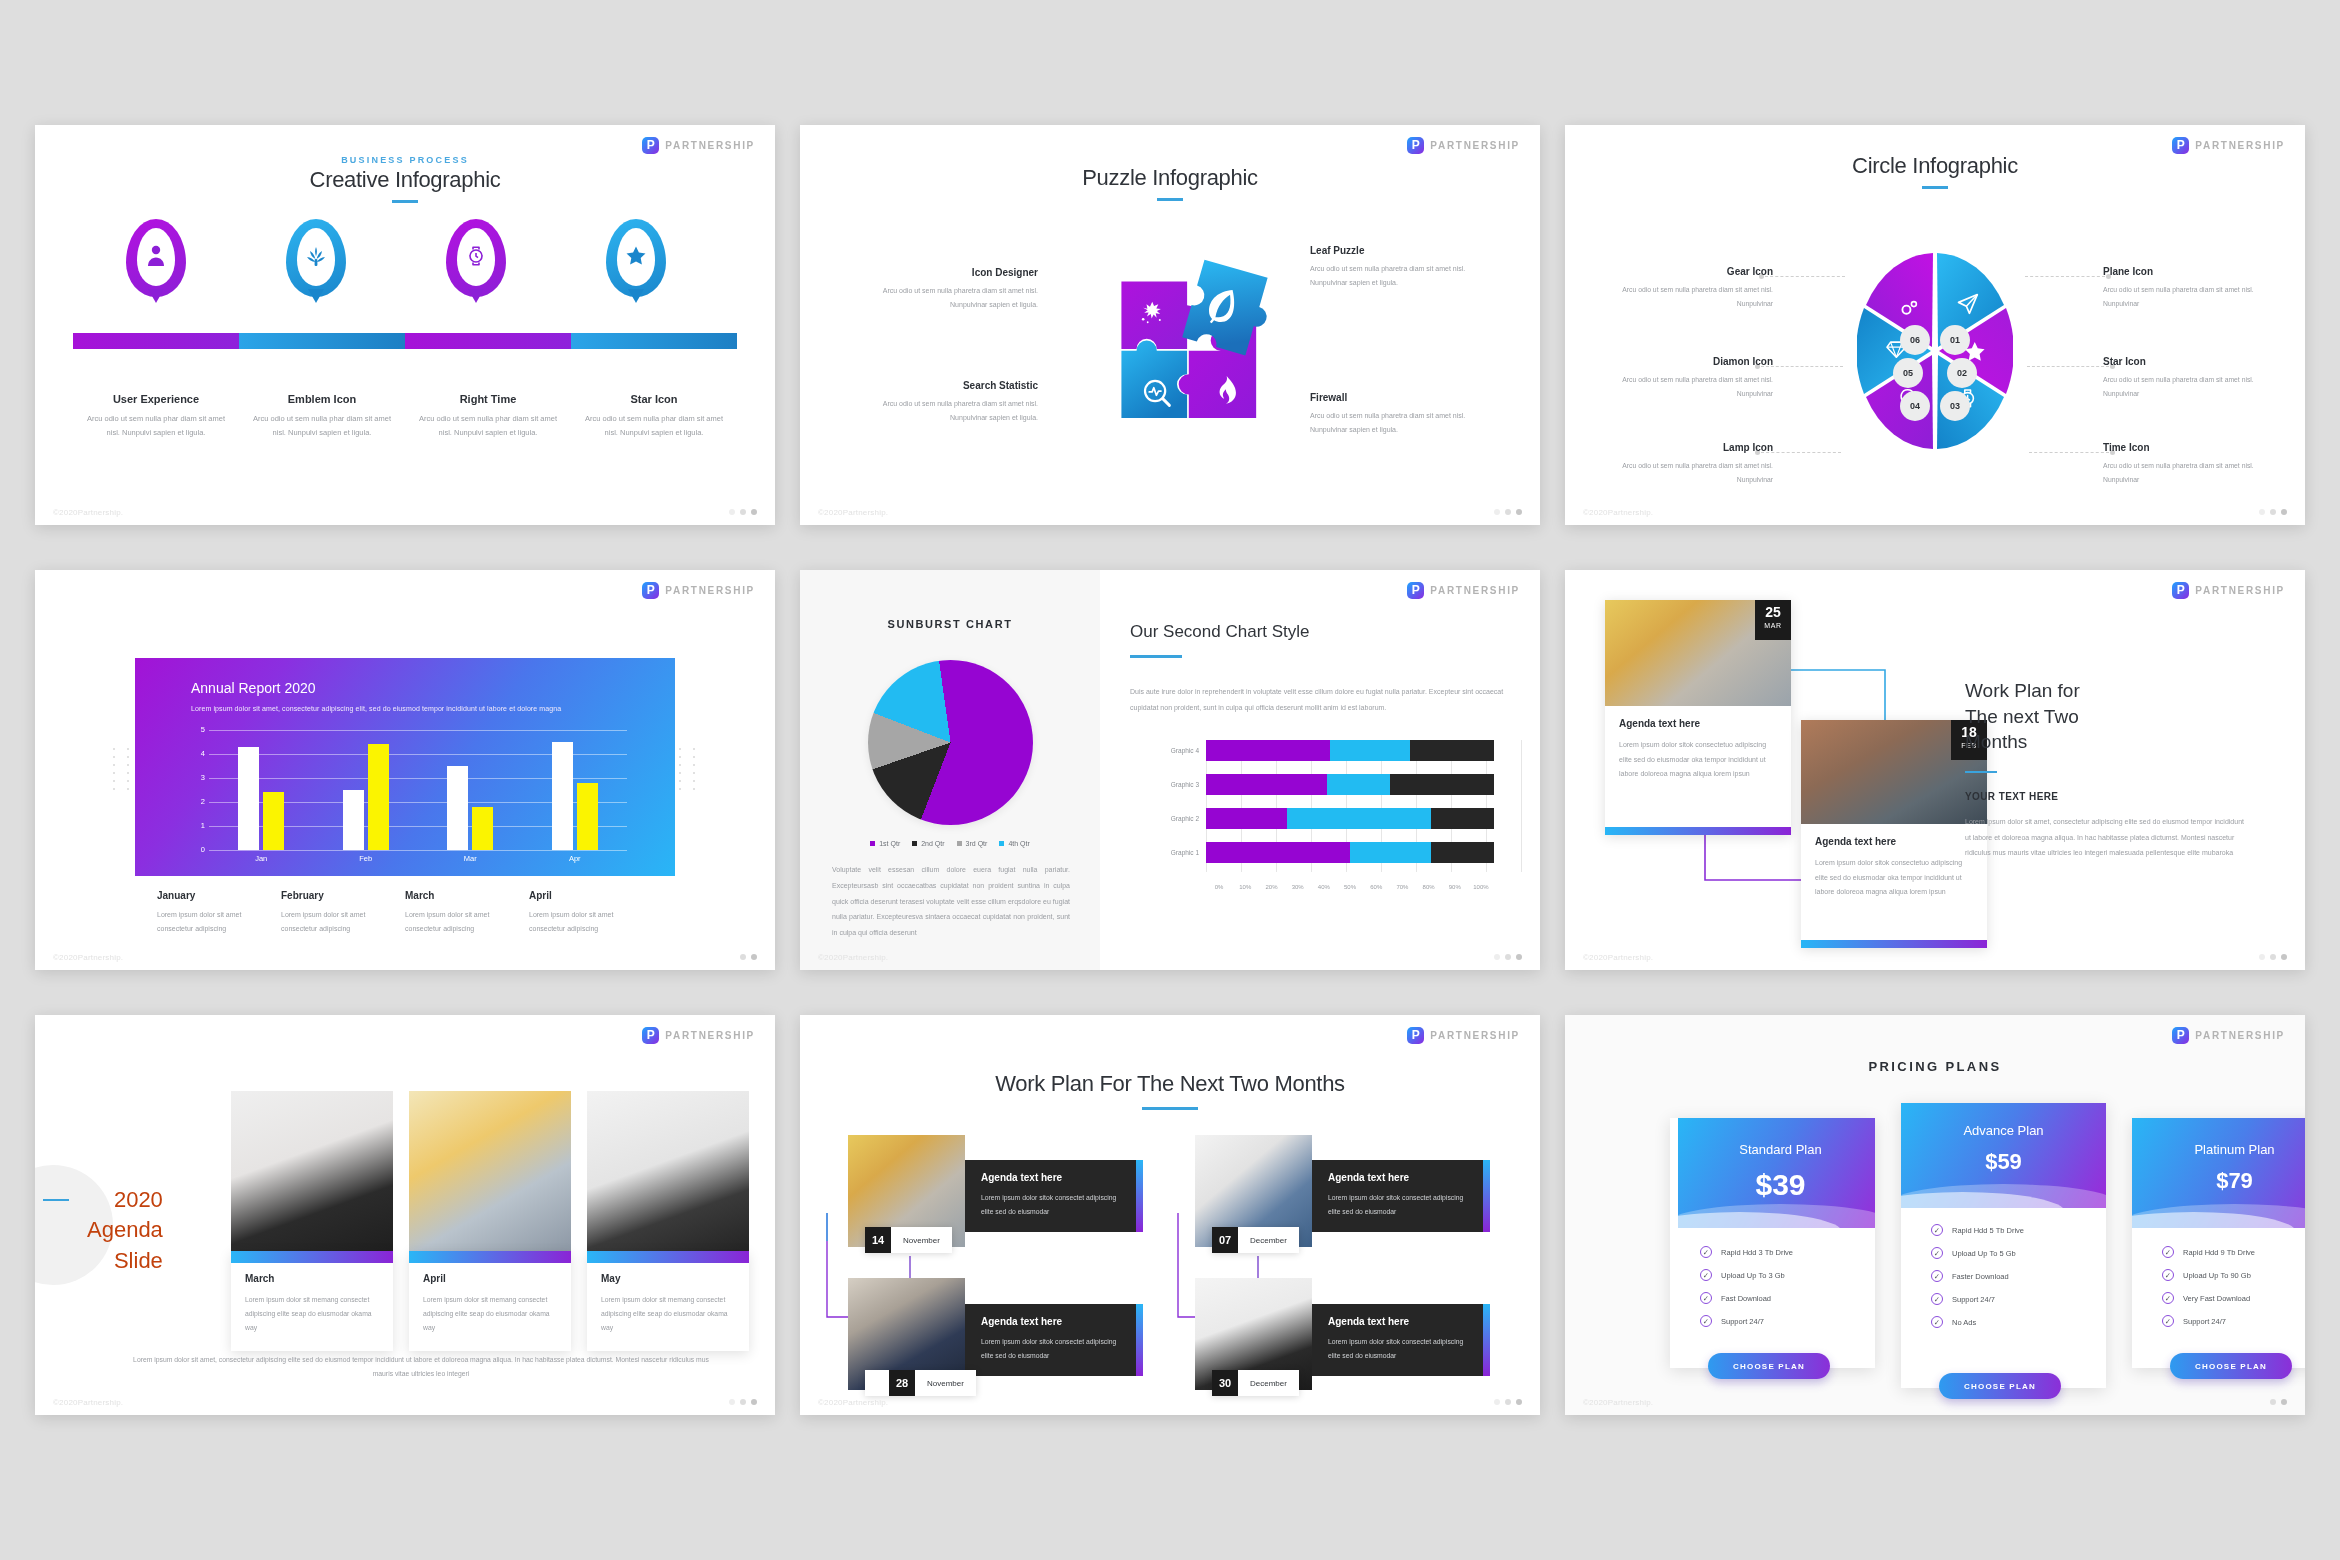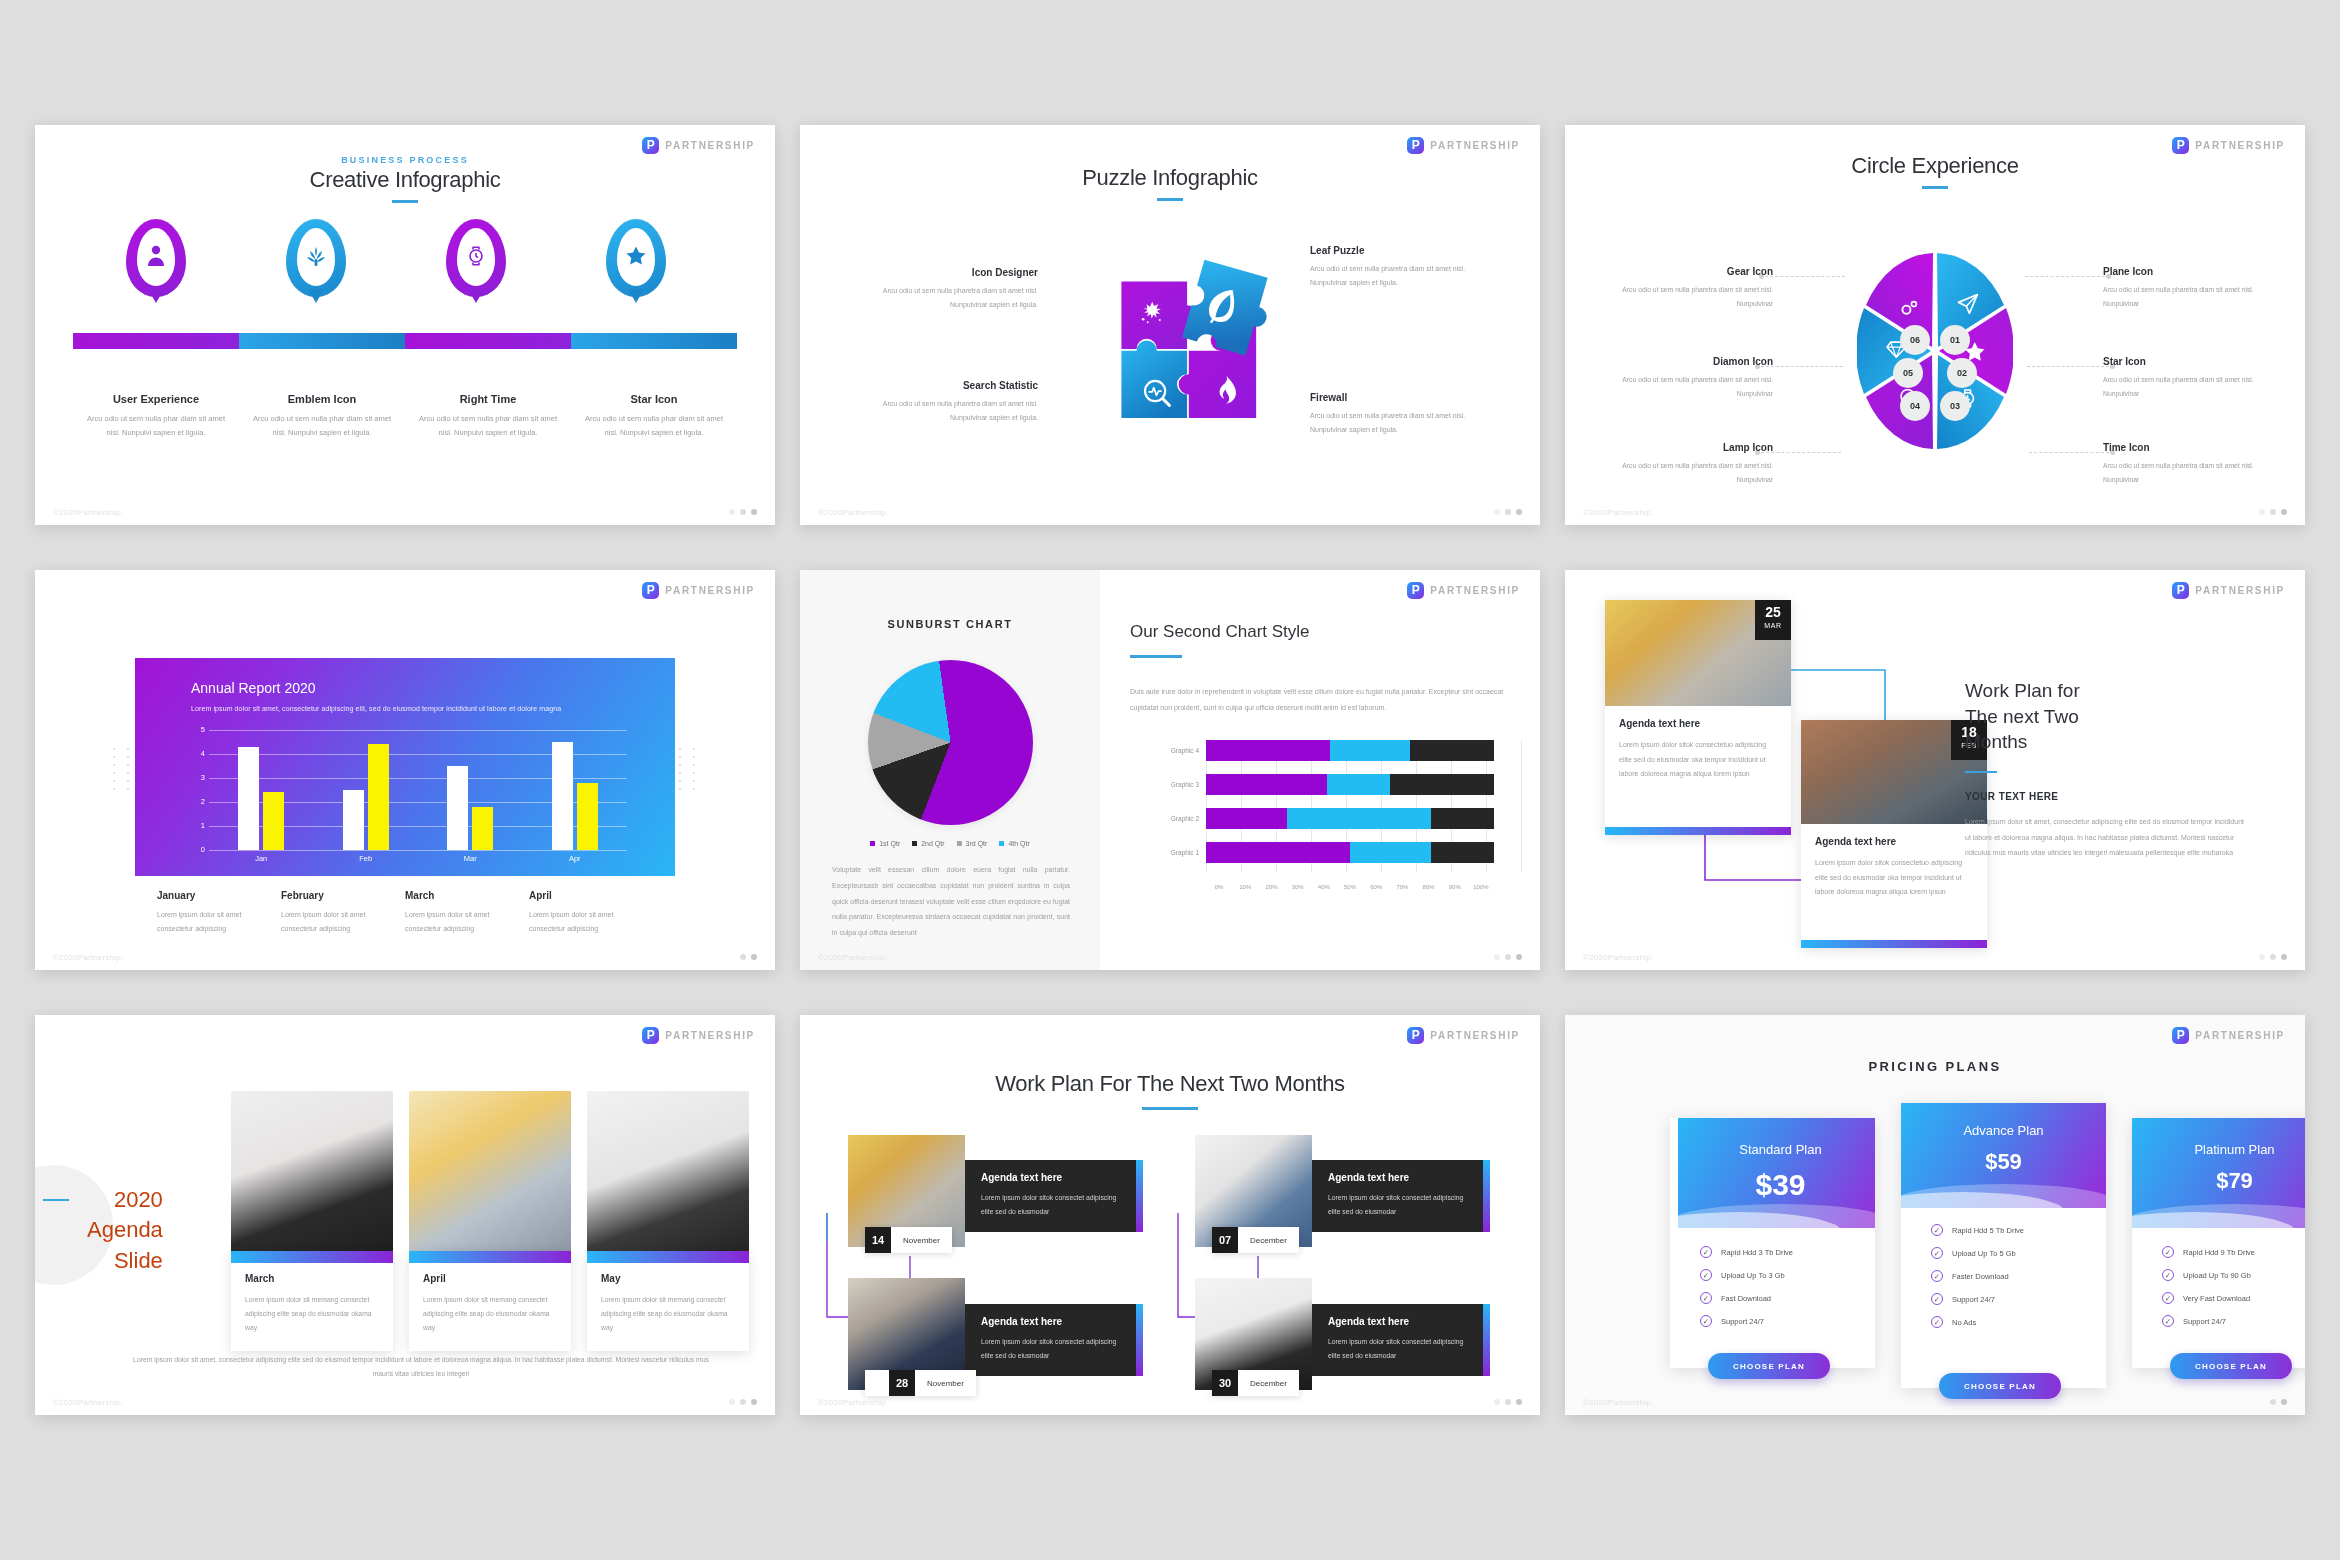--- a/index.html
+++ b/index.html
@@ -352,21 +352,21 @@
         <i class="d3"></i>
       </div>
   </div>
 
   <div class="slide">
     <div class="logo">
       <div class="logo-mark">P</div>
       <div class="logo-text">PARTNERSHIP</div>
     </div>
     <div class="ttl" style="padding-top:28px">
-      <div class="h1">Circle Experience</div>
+      <div class="h1">Circle Infographic</div>
       <div class="rule"></div>
     </div>
 
     <svg class="circ" viewBox="0 0 156 196">
       <defs>
         <linearGradient id="cg-p1" x1="0" y1="1" x2="1" y2="0">
             <stop offset="0" stop-color="#8f1ed6"></stop>
             <stop offset="1" stop-color="#c111e3"></stop>
           </linearGradient>
         <linearGradient id="cg-b1" x1="0" y1="0" x2="1" y2="1">

